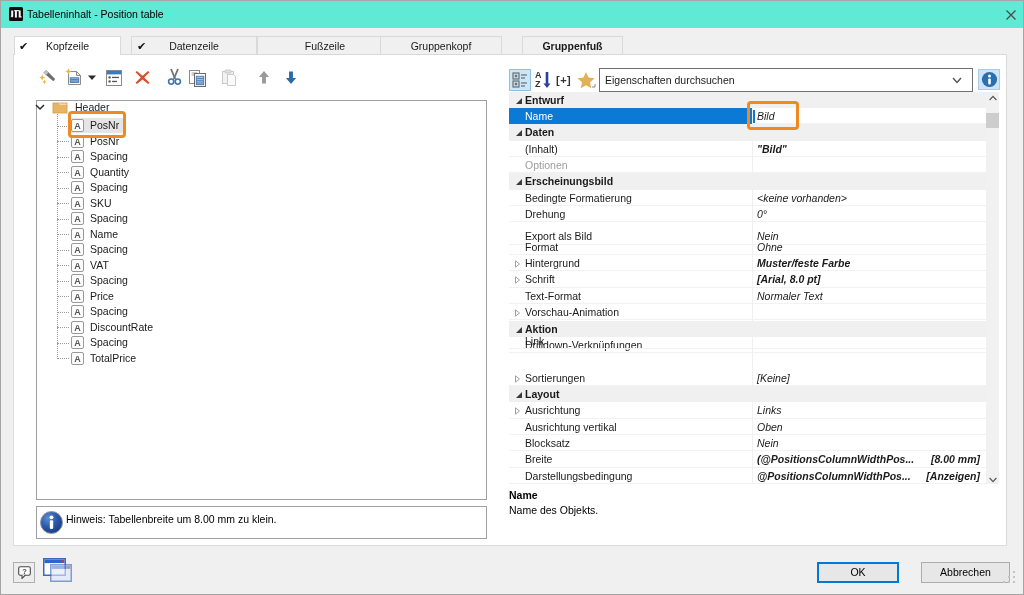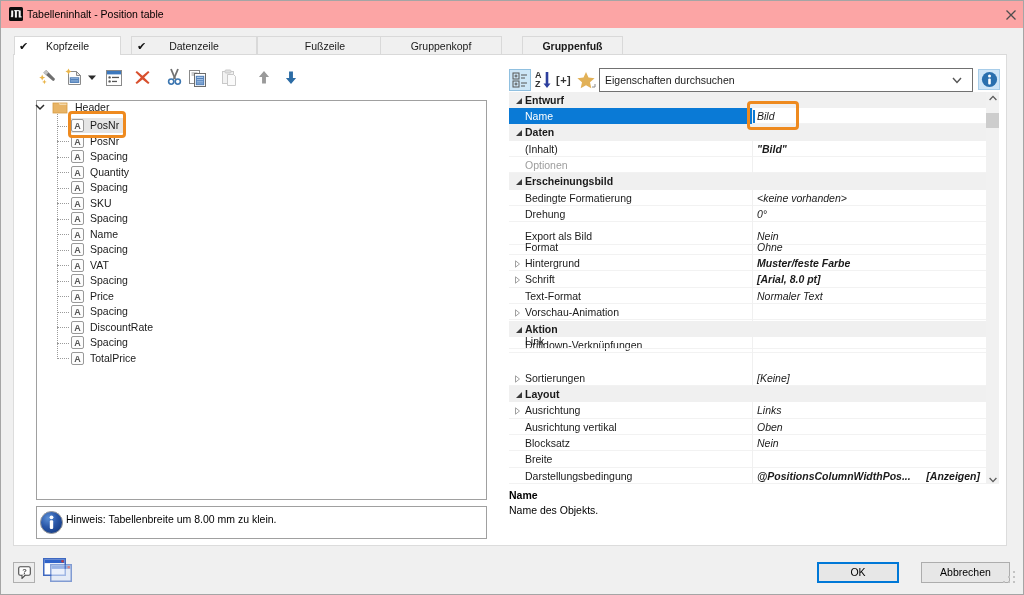--- a/index.html
+++ b/index.html
@@ -1,21 +1,21 @@
 <!DOCTYPE html>
 <html><head>
 <meta charset="utf-8">
 <style>
 * { margin:0; padding:0; box-sizing:border-box; }
 html,body { width:1024px; height:595px; overflow:hidden; }
 body { font-family:"Liberation Sans", sans-serif; background:#f0f0f0; position:relative; }
 .dialog { position:absolute; left:0; top:0; width:1024px; height:595px; background:#f0f0f0; border:1px solid #a5a5a5; }
 .abs { position:absolute; }
 
-.titlebar { position:absolute; left:1px; top:1px; width:1022px; height:27px; background:#fca5a5; }
+.titlebar { position:absolute; left:1px; top:1px; width:1022px; height:27px; background:#5eead4; }
 .title-text { position:absolute; left:26px; top:7px; font-size:10.5px; color:#000; }
 
 .tab { position:absolute; top:36px; height:19px; background:#f0f0f0; border:1px solid #d9d9d9; font-size:10.5px; color:#1a1a1a; text-align:center; line-height:18px; }
 .tab.active { background:#ffffff; border-bottom:none; height:19px; z-index:3; }
 .check { z-index:4; }
 .check { position:absolute; font-size:11px; color:#111; top:1px; }
 
 .pane { position:absolute; left:13px; top:54px; width:994px; height:492px; background:#ffffff; border:1px solid #dcdcdc; border-top:1px solid #d9d9d9; }
 
 .treebox { position:absolute; left:36px; top:100px; width:451px; height:400px; border:1px solid #a0a0a0; background:#fff; }
@@ -353,20 +353,24 @@
   <div class="prow rowsep" style="top:418.6px;">
       <div class="lbl" style="">Ausrichtung vertikal</div>
       <div class="val" style="">Oben</div>
     </div>
   <div class="prow rowsep" style="top:434.9px;">
       <div class="lbl" style="">Blocksatz</div>
       <div class="val" style="">Nein</div>
     </div>
   <div class="prow rowsep" style="top:451.3px;">
       <div class="lbl" style="">Breite</div>
+      <div class="val" style="font-weight:bold; width:223px; display:flex; justify-content:space-between; white-space:nowrap;">
+        <span>(@PositionsColumnWidthPos...</span>
+        <span>[8.00&nbsp;mm]</span>
+      </div>
     </div>
   <div class="prow rowsep" style="top:467.6px;">
       <div class="lbl" style="">Darstellungsbedingung</div>
       <div class="val" style="font-weight:bold; width:223px; display:flex; justify-content:space-between; white-space:nowrap;">
         <span>@PositionsColumnWidthPos...</span>
         <span>[Anzeigen]</span>
       </div>
     </div>
   <div class="coldiv"></div>
 </div>

